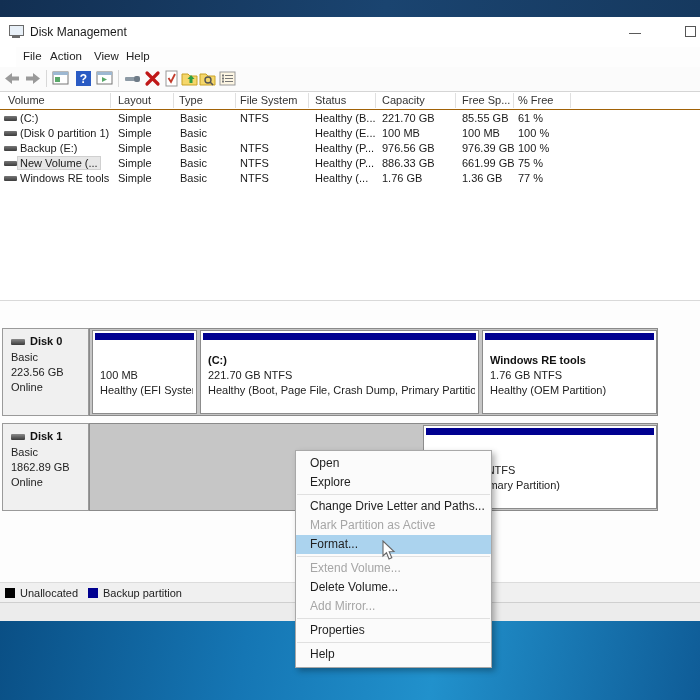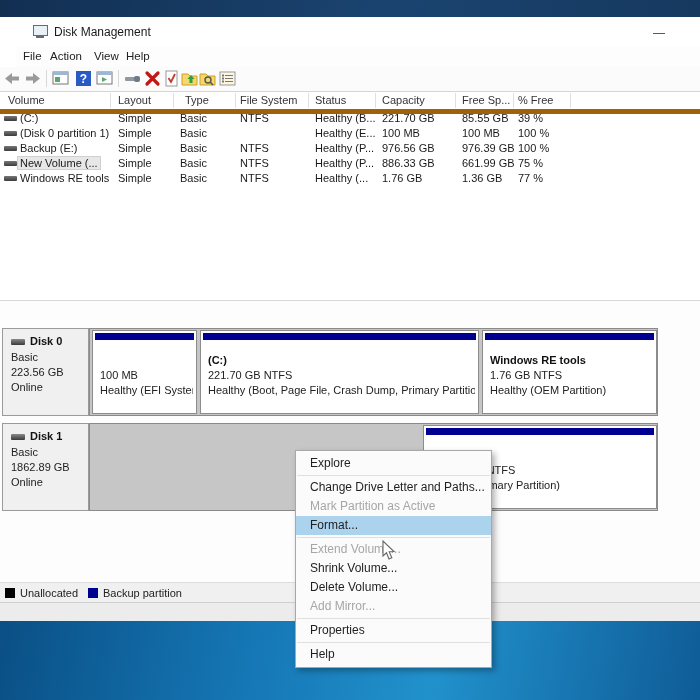--- a/index.html
+++ b/index.html
@@ -7,38 +7,38 @@
        font-family:"Liberation Sans","DejaVu Sans",sans-serif;
        -webkit-font-smoothing:antialiased;}
   .abs{position:absolute;}
   
   .desktop-top{left:0;top:0;width:700px;height:17px;
     background:linear-gradient(100deg,#122f52 0%,#1a4470 55%,#16395f 100%);}
   .desktop-bottom{left:0;top:620px;width:700px;height:80px;
     background:linear-gradient(100deg,#0a4f85 0%,#1576b4 35%,#2191cc 62%,#0f5c97 100%);}
   
   .win{left:0;top:17px;width:700px;height:603px;background:#ffffff;}
-  .titlebar{left:0;top:0;width:675px;height:30px;background:#ffffff;margin-left:24px;}
+  .titlebar{left:0;top:0;width:675px;height:30px;background:#ffffff;}
   .title-icon{left:9px;top:8px;width:15px;height:13px;}
   .title-icon .mon{position:absolute;left:0;top:0;width:13px;height:9px;border:1.5px solid #6a6a6a;background:#e8f0f8;}
   .title-icon .base{position:absolute;left:3px;top:11px;width:8px;height:2px;background:#6a6a6a;}
   .title-text{left:30px;top:8px;font-size:12px;color:#1a1a1a;white-space:nowrap;}
   .cap-btn{top:6px;width:30px;height:20px;text-align:center;color:#444;font-size:12px;line-height:20px;}
   .btn-min{left:620px;}
   .btn-max{left:675px;}
   .btn-max .sq{display:inline-block;width:9px;height:9px;border:1px solid #555;}
   
   .menubar{left:16px;top:30px;width:700px;height:20px;background:#fdfdfd;font-size:11.5px;color:#222;padding-left:20px;}
   .menu-item{position:absolute;top:3px;white-space:nowrap;}
   .toolbar{left:0;top:50px;width:700px;height:24px;background:#fbfbfb;border-bottom:1px solid #d5d5d5;}
   .tb-sep{position:absolute;top:3px;width:1px;height:17px;background:#d8d8d8;}
   .tb-ic{position:absolute;top:3px;width:17px;height:17px;}
   
   .listpane{left:0;top:75px;width:700px;height:208px;background:#ffffff;}
-  .lv-header{left:0;top:0;width:700px;height:17px;border-bottom:5px solid #a16207;background:#ffffff;}
+  .lv-header{left:0;top:0;width:700px;height:17px;border-bottom:1px solid #a16207;background:#ffffff;}
   .lv-h{position:absolute;top:2px;font-size:11px;color:#333;white-space:nowrap;}
   .lv-div{position:absolute;top:1px;width:1px;height:15px;background:#e0e0e0;}
   .lv-row{position:absolute;left:0;width:700px;height:15px;font-size:11px;color:#1a1a1a;}
   .lv-c{position:absolute;top:1px;white-space:nowrap;}
   .vol-ic{position:absolute;left:4px;top:5px;width:13px;height:5px;border-radius:1px;
     background:linear-gradient(#777,#3c3c3c);}
   .sel-box{background:#e7e7e7;outline:1px solid #d0d0d0;padding:0 2px;margin-left:-2px;}
   .pane-split{left:0;top:283px;width:700px;height:1px;background:#d9d9d9;}
   
   .graphpane{left:0;top:284px;width:700px;height:281px;background:#fdfdfd;}
@@ -172,21 +172,21 @@
           <rect x="3" y="7.5" width="2" height="2" fill="#777"></rect>
           <rect x="3" y="10.5" width="2" height="2" fill="#777"></rect>
         </svg>
       </span>
   </div>
 
   <div class="abs listpane">
     <div class="abs lv-header">
       <span class="lv-h" style="left:8px">Volume</span>
       <span class="lv-h" style="left:118px">Layout</span>
-      <span class="lv-h" style="left:185px">Type</span>
+      <span class="lv-h" style="left:179px">Type</span>
       <span class="lv-h" style="left:240px">File System</span>
       <span class="lv-h" style="left:315px">Status</span>
       <span class="lv-h" style="left:382px">Capacity</span>
       <span class="lv-h" style="left:462px">Free Sp...</span>
       <span class="lv-h" style="left:518px">% Free</span>
       <span class="lv-div" style="left:110px"></span>
         <span class="lv-div" style="left:173px"></span>
       <span class="lv-div" style="left:235px"></span>
         <span class="lv-div" style="left:308px"></span>
       <span class="lv-div" style="left:375px"></span>
@@ -197,21 +197,21 @@
 
     <div class="lv-row" style="top:19px">
       <span class="vol-ic"></span>
       <span class="lv-c" style="left:20px">(C:)</span>
       <span class="lv-c" style="left:118px">Simple</span>
       <span class="lv-c" style="left:180px">Basic</span>
       <span class="lv-c" style="left:240px">NTFS</span>
       <span class="lv-c" style="left:315px">Healthy (B...</span>
       <span class="lv-c" style="left:382px">221.70 GB</span>
       <span class="lv-c" style="left:462px">85.55 GB</span>
-      <span class="lv-c" style="left:518px">39 %</span>
+      <span class="lv-c" style="left:518px">61 %</span>
     </div>
     <div class="lv-row" style="top:34px">
       <span class="vol-ic"></span>
       <span class="lv-c" style="left:20px">(Disk 0 partition 1)</span>
       <span class="lv-c" style="left:118px">Simple</span>
       <span class="lv-c" style="left:180px">Basic</span>
       <span class="lv-c" style="left:240px"></span>
       <span class="lv-c" style="left:315px">Healthy (E...</span>
       <span class="lv-c" style="left:382px">100 MB</span>
       <span class="lv-c" style="left:462px">100 MB</span>
@@ -308,28 +308,28 @@
   <div class="abs legendbar">
     <span class="lg-sq" style="left:5px;background:#000000;"></span>
     <span class="lg-txt" style="left:20px">Unallocated</span>
     <span class="lg-sq" style="left:88px;background:#000090;"></span>
     <span class="lg-txt" style="left:103px">Backup partition</span>
   </div>
   <div class="abs bottomstrip"></div>
 </div>
 
 <div class="abs ctxmenu">
+  <div class="cm-item">Open</div>
   <div class="cm-item">Explore</div>
   <div class="cm-sep"></div>
   <div class="cm-item">Change Drive Letter and Paths...</div>
   <div class="cm-item disabled">Mark Partition as Active</div>
   <div class="cm-item hl">Format...</div>
   <div class="cm-sep"></div>
   <div class="cm-item disabled">Extend Volume...</div>
-  <div class="cm-item">Shrink Volume...</div>
   <div class="cm-item">Delete Volume...</div>
   <div class="cm-item disabled">Add Mirror...</div>
   <div class="cm-sep"></div>
   <div class="cm-item">Properties</div>
   <div class="cm-sep"></div>
   <div class="cm-item">Help</div>
 </div>
 
 <div class="abs cursor">
   <svg width="16" height="22" viewBox="0 0 16 22">

